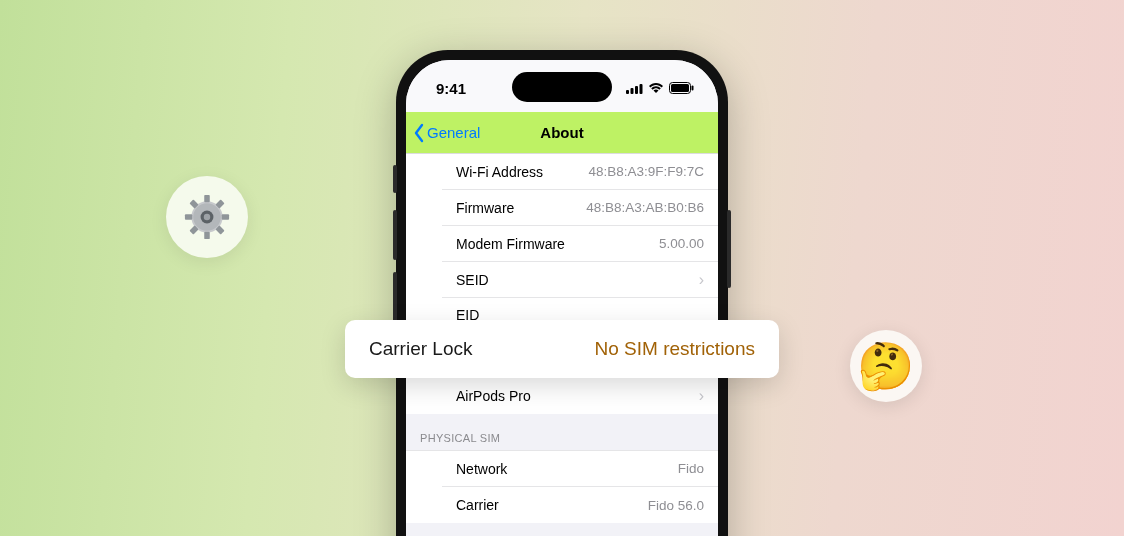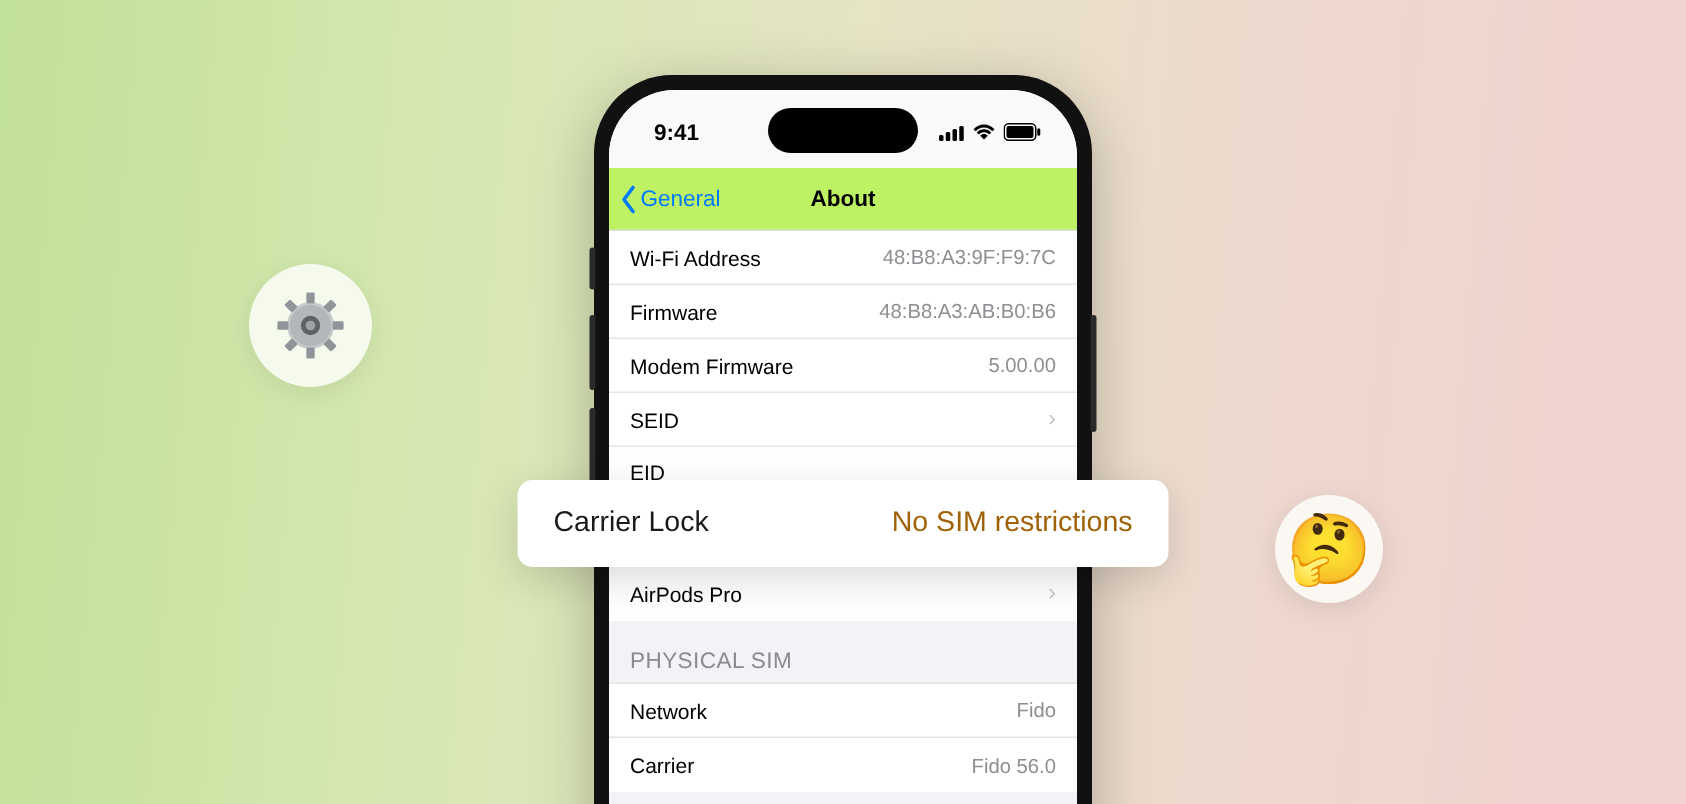--- a/index.html
+++ b/index.html
@@ -137,33 +137,34 @@
   }
   .row {
     display: flex;
     align-items: center;
     justify-content: space-between;
     padding: 0 14px;
     height: 36px;
     font-size: 14px;
     position: relative;
     border-bottom: 1px solid #e5e5e7;
+    margin-left: 36px;
   }
   .row:last-child { border-bottom: none; }
   .row .label { color: #000; }
   .row .value { color: #8e8e93; font-size: 13.5px; }
   .row .chev { color: #c7c7cc; font-size: 16px; margin-left: 4px; }
   .row .rgt { display: flex; align-items: center; }
   .eid-row { height: 48px; flex-direction: column; align-items: flex-start; justify-content: center; gap: 2px; }
   .eid-row .hex { color: #8e8e93; font-size: 11.5px; letter-spacing: 0.3px; overflow: hidden; white-space: nowrap; width: 100%; }
   .gap { height: 32px; background: #f2f2f7; border-top: 1px solid #e5e5e7; border-bottom: 1px solid #e5e5e7; }
   .section-header {
     background: #f2f2f7;
     color: #8a8a8e;
-    font-size: 15px;
+    font-size: 11px;
     letter-spacing: 0.3px;
     padding: 18px 14px 6px 14px;
     border-bottom: 1px solid #e5e5e7;
   }
   .callout {
     position: absolute;
     top: 320px;
     left: 50%;
     transform: translateX(-50%);
     width: 434px;

